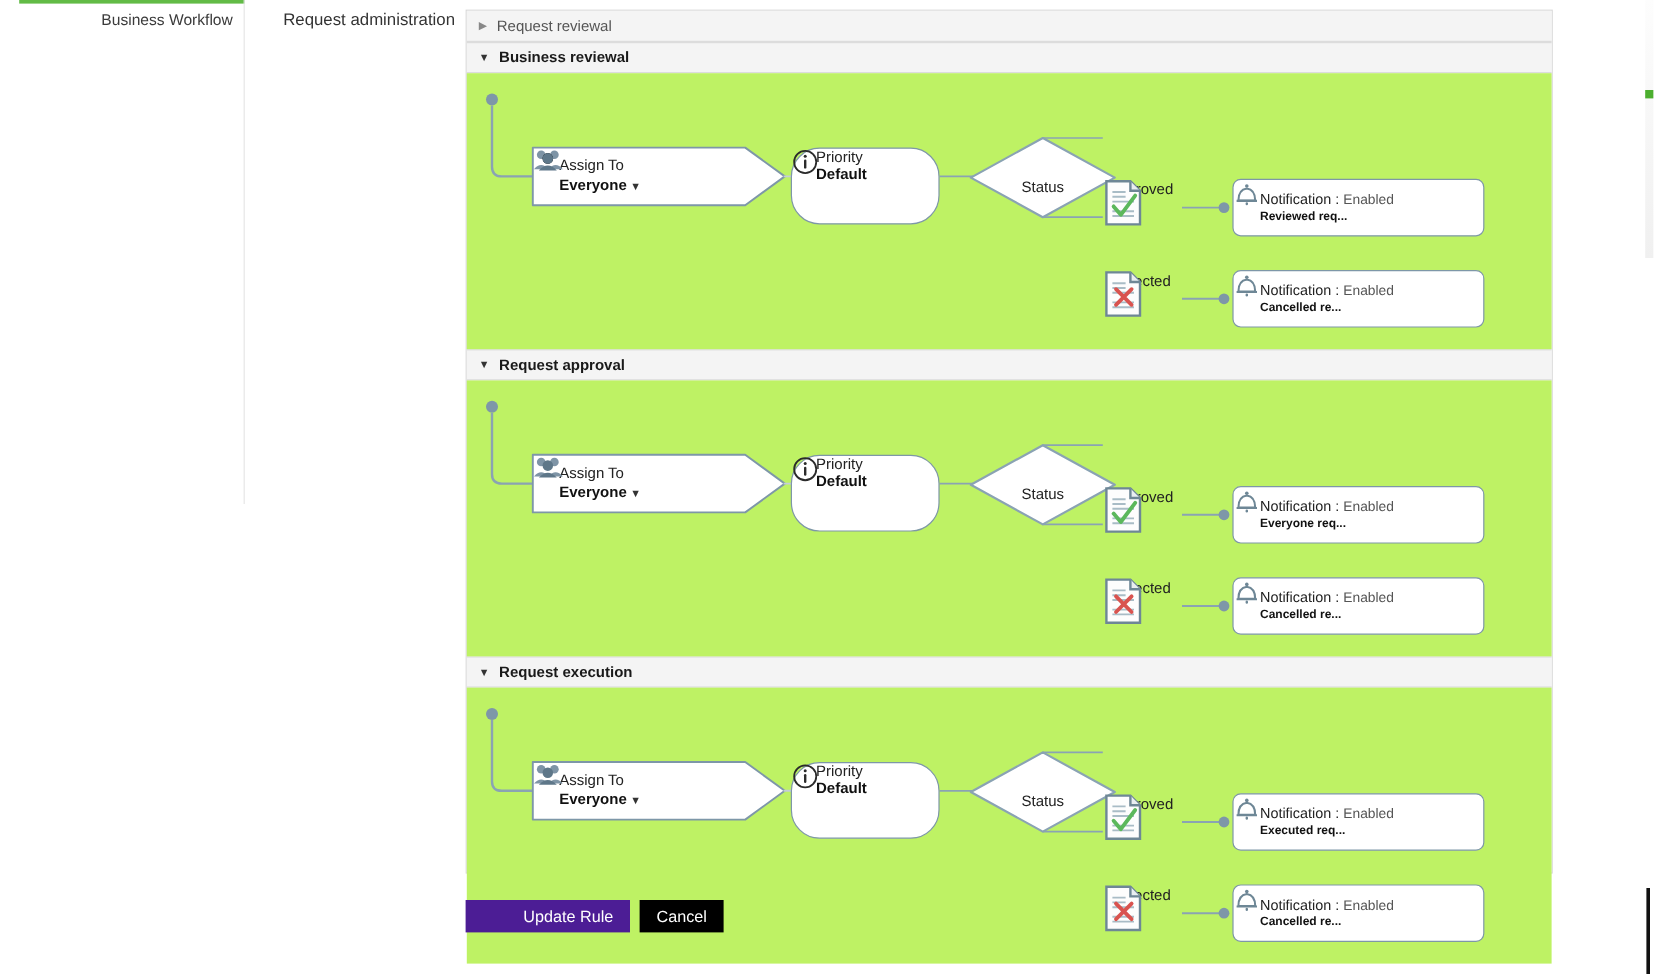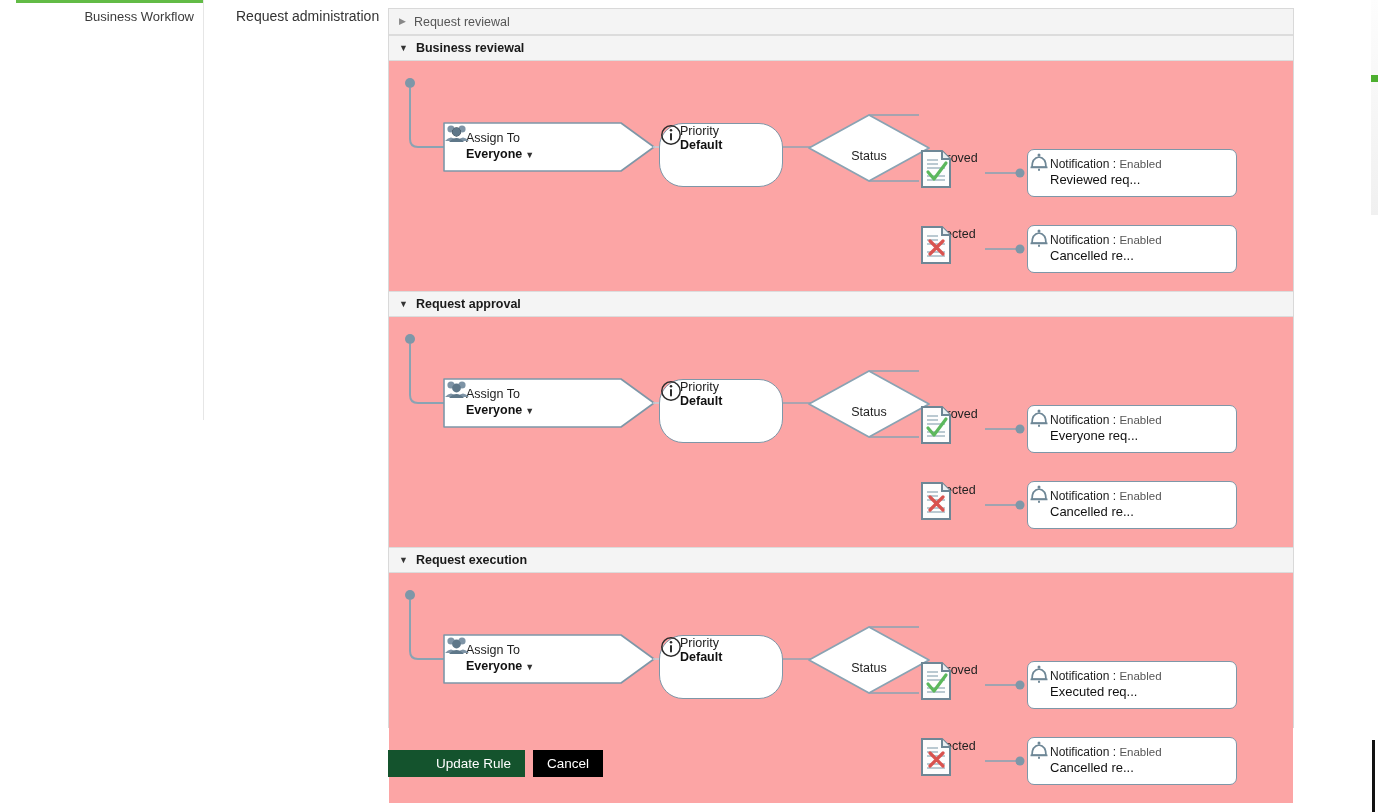--- a/index.html
+++ b/index.html
@@ -60,21 +60,21 @@
   }
   .acc-header.first { border-top: none; }
   .acc-header .caret { font-size: 9px; line-height: 1; color:#888; }
   .acc-header.open .caret { color:#333; }
   .acc-title { font-weight: bold; color:#1a1a1a; }
   .acc-header.closed .acc-title { font-weight: normal; color:#555; }
 
   .acc-body {
     position: relative;
     height: 230px;
-    background:#fca5a5;
+    background:#bef264;
   }
 
   
   .flow { position: absolute; inset: 0; }
   .flow svg { position:absolute; left:0; top:0; }
 
   .node { position: absolute; }
 
   
   .assign-node { left: 55px; top: 62px; width: 210px; height: 48px; }
@@ -111,30 +111,30 @@
   .notif {
     position:absolute; left: 638px; width: 210px; height: 48px;
     border: 1.6px solid #7e97a8; border-radius: 7px; background:#fff;
     display:flex; align-items:center; gap: 10px; padding-left: 12px;
   }
   .notif.approved { top: 88px; }
   .notif.rejected { top: 164px; }
   .notif .ntext { line-height: 1.3; }
   .notif .nline1 { font-size: 12px; color:#222; }
   .notif .nline1 .state { color:#555; font-size: 11.5px; }
-  .notif .nline2 { font-size: 13px; font-weight: normal; color:#111; }
+  .notif .nline2 { font-size: 10px; font-weight: bold; color:#111; }
 
   
   .btnbar { position:absolute; left: 388px; top: 750px; display:flex; gap: 8px; }
   .btn {
     border: none; color:#fff; font-size: 13.5px;
     padding: 6px 14px; cursor: pointer;
     font-family: "Liberation Sans", sans-serif;
   }
-  .btn-primary { background: #14532d; padding-left: 48px; }
+  .btn-primary { background: #4c1d95; padding-left: 48px; }
   .btn-cancel  { background: #000000; }
 
   
   .rail {
     position:absolute; left: 1371px; top: 0; width: 7px; height: 215px;
     background: linear-gradient(to bottom,#fdfdfd,#f0f0f0);
   }
   .rail-mark { position:absolute; left:1371px; top:75px; width:7px; height:7px; background:#4caf2f; }
   .edge-bar { position:absolute; left:1372px; top:740px; width:3px; height:72px; background:#111; }
 </style>

